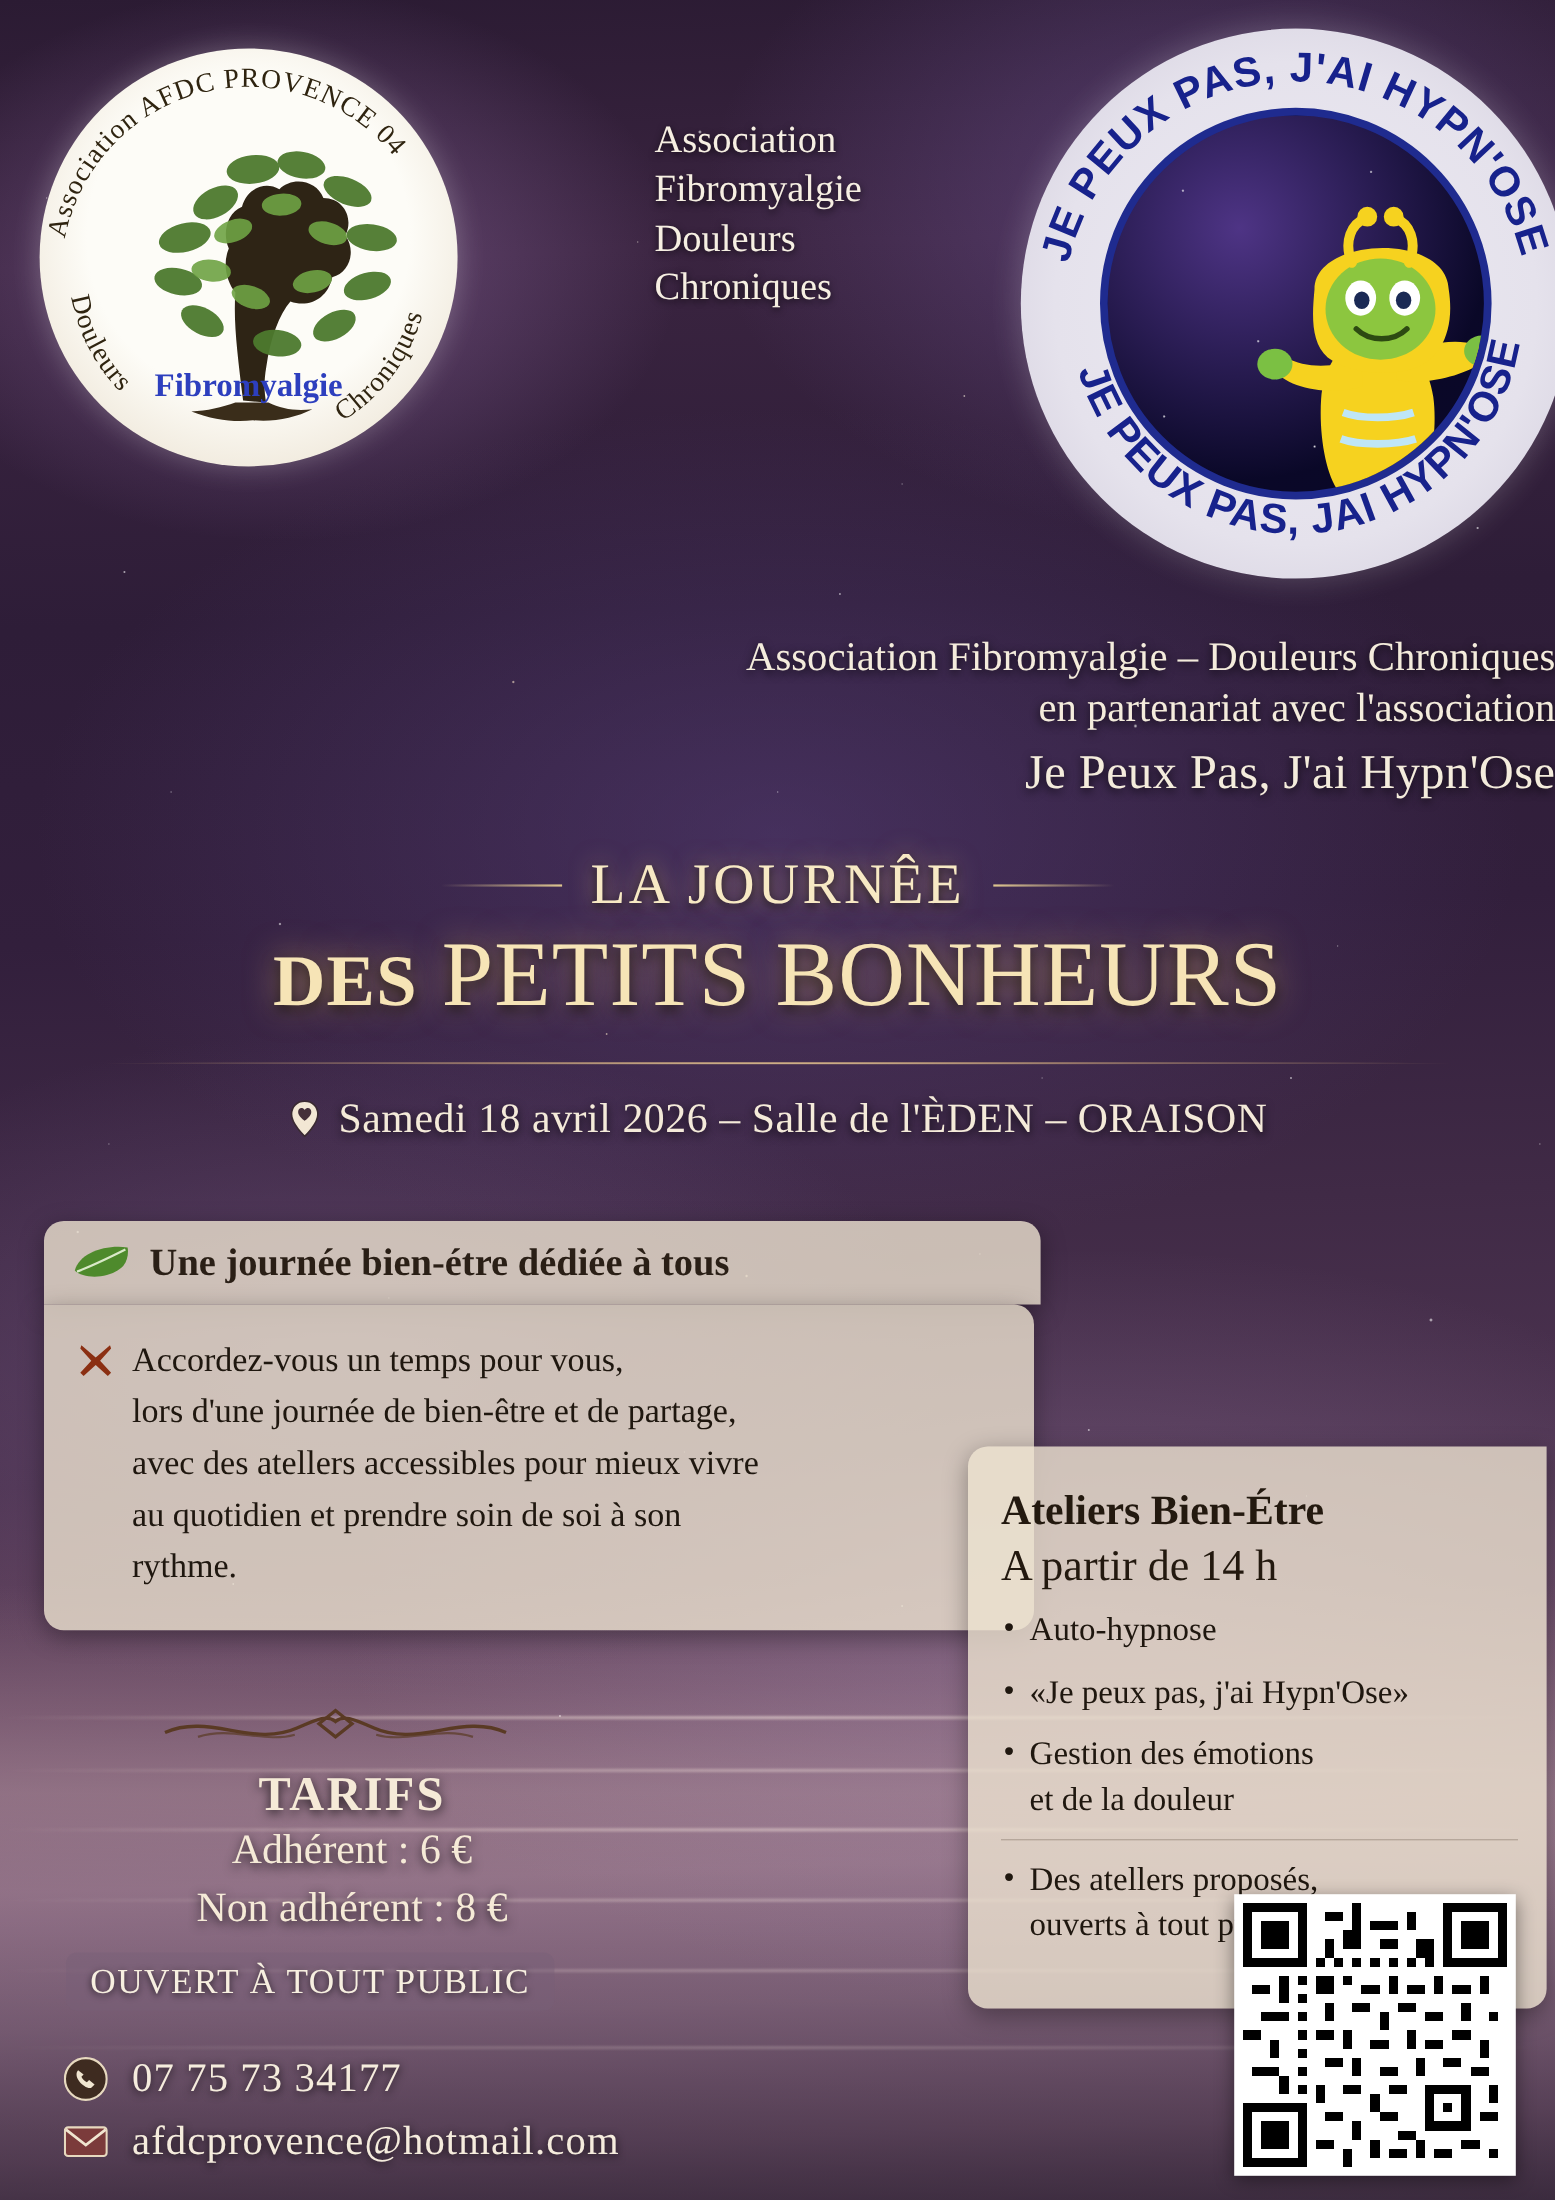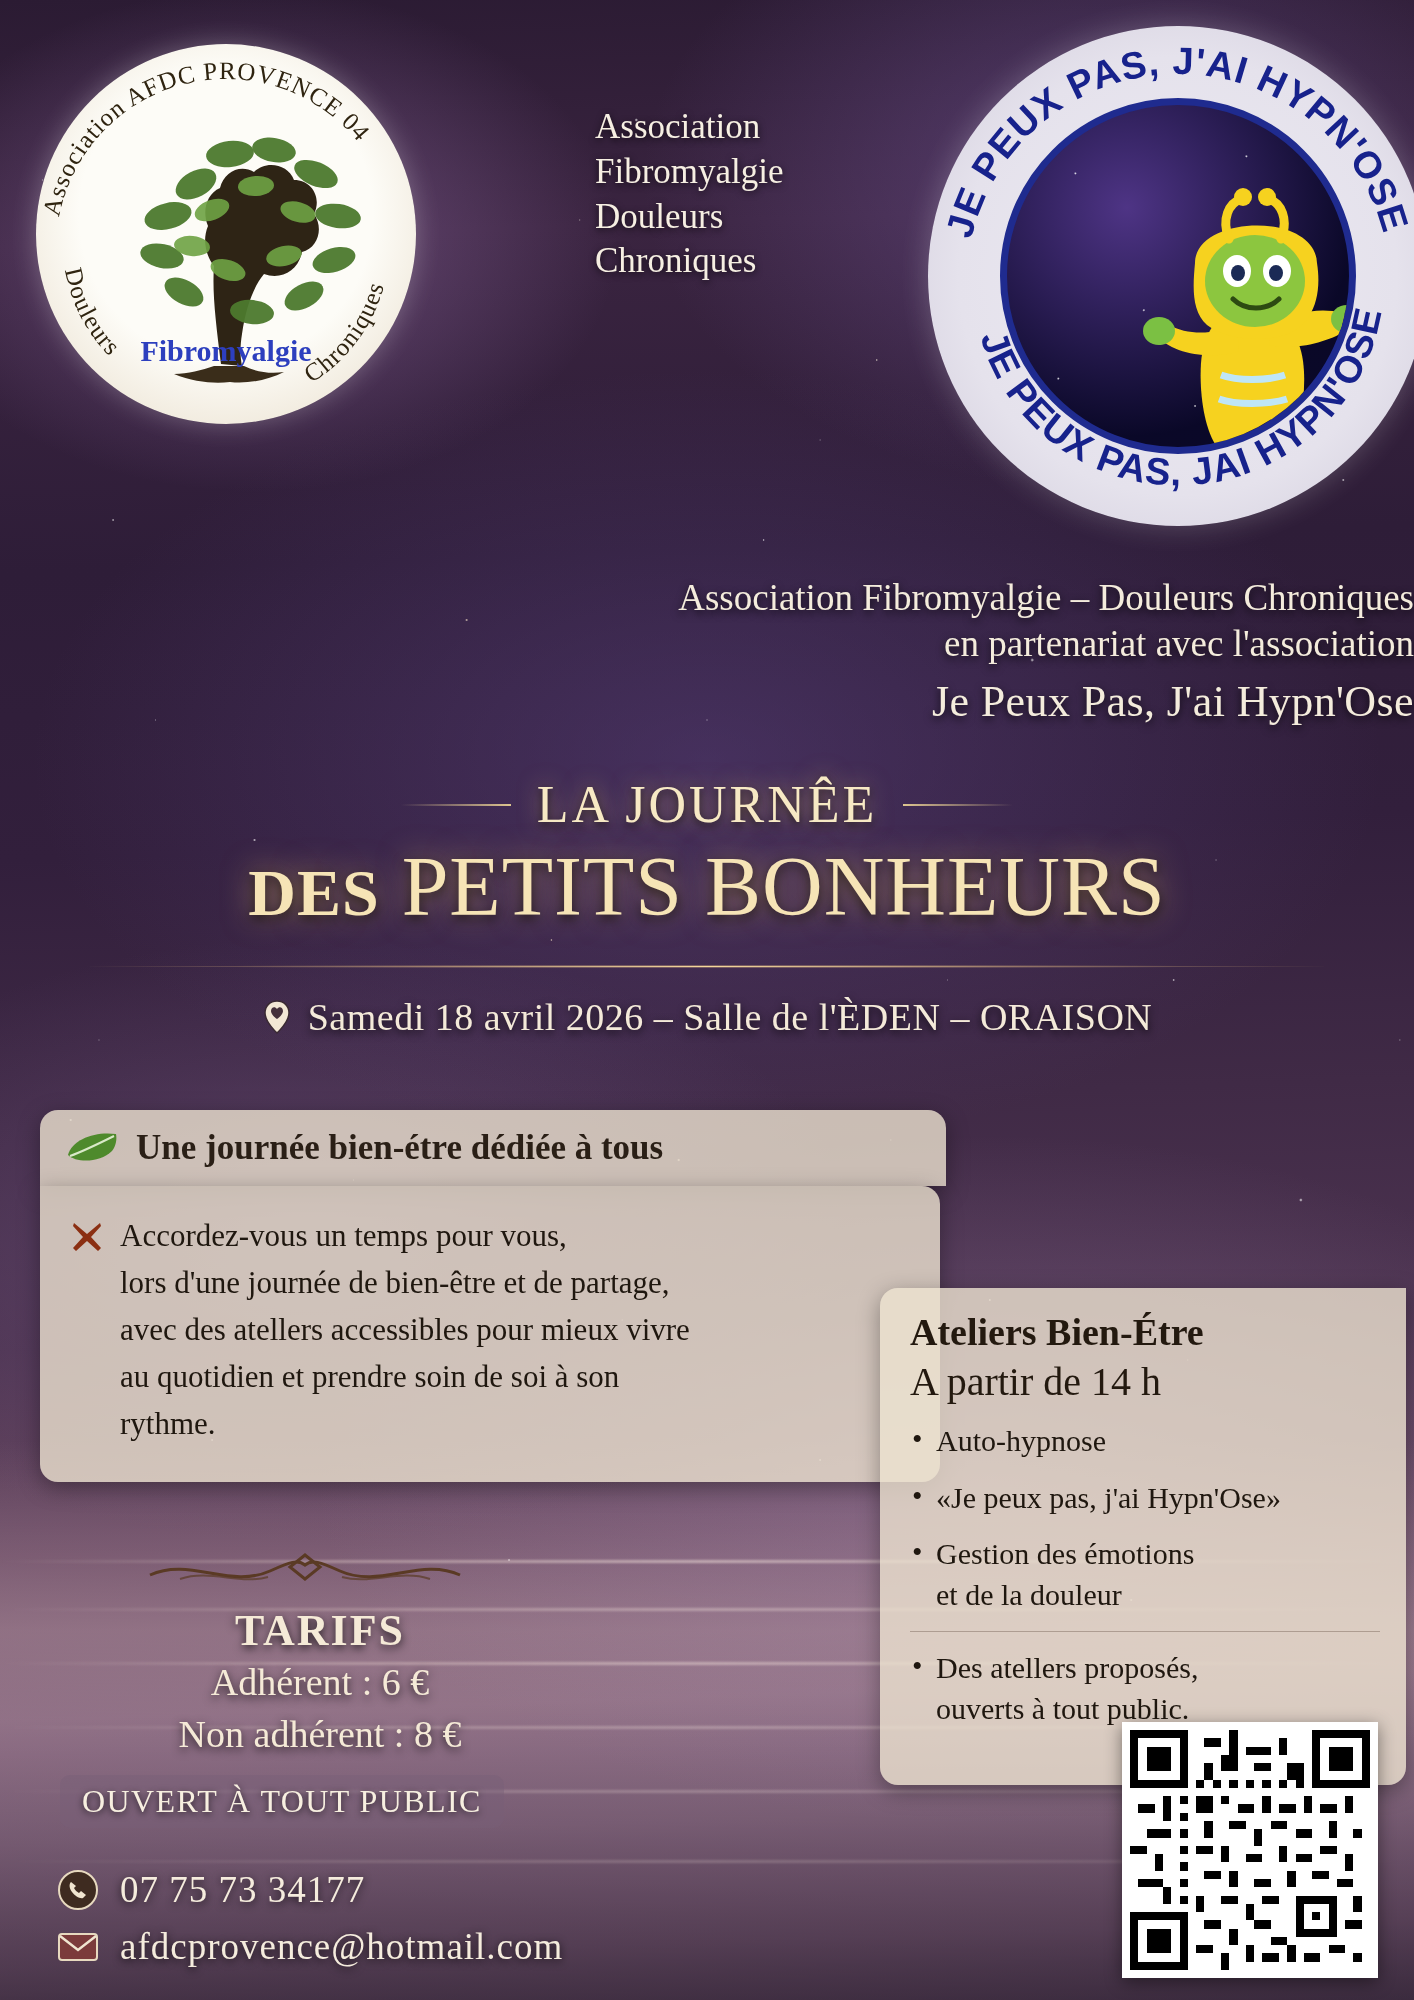--- a/index.html
+++ b/index.html
@@ -198,22 +198,22 @@
 
   .panel-body{
     left:40px;top:1186px;width:840px;height:270px;
     padding:26px 30px 0 30px;border-radius:0 18px 18px 18px;
   }
   .panel-body .row{display:flex;gap:16px;}
   .panel-body .x{width:34px;height:34px;flex:none;margin-top:8px;}
   .panel-body p{margin:0;font-size:31px;line-height:1.52;color:#1f170f;}
 
   .panel-right{
-    left:880px;top:1288px;width:470px;height:475px;
-    padding:22px 26px 0 30px;border-radius:18px 0 18px 18px;
+    left:880px;top:1315px;width:470px;height:475px;
+    padding:36px 26px 0 30px;border-radius:18px 0 18px 18px;
   }
   .panel-right h3{margin:0;font-size:38px;font-weight:bold;color:#23190f;}
   .panel-right .sub{font-size:40px;margin:4px 0 16px 0;color:#23190f;}
   .panel-right ul{list-style:none;margin:0;padding:0;}
   .panel-right li{
     font-size:30px;line-height:1.35;margin-bottom:16px;
     padding-left:26px;position:relative;color:#1f170f;
   }
   .panel-right li:before{
     content:"•";position:absolute;left:2px;top:-2px;font-size:30px;

